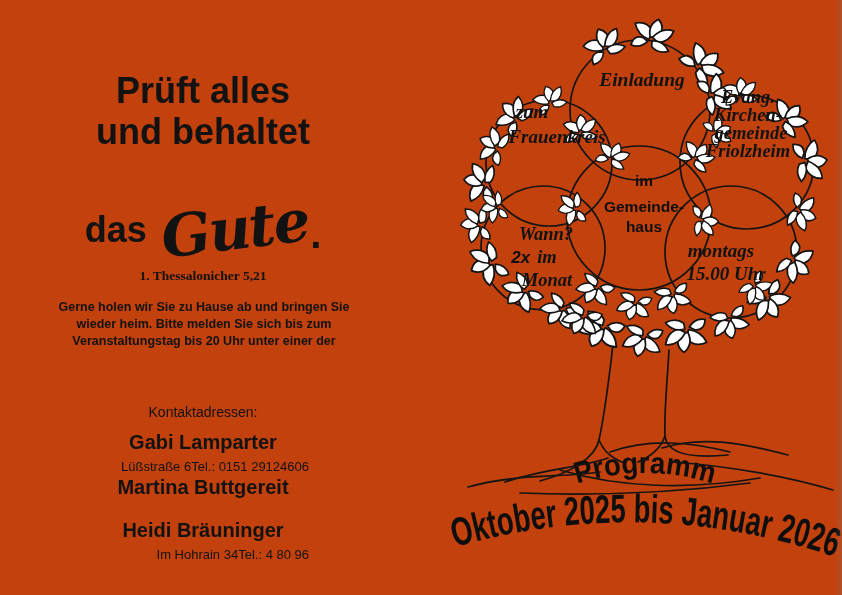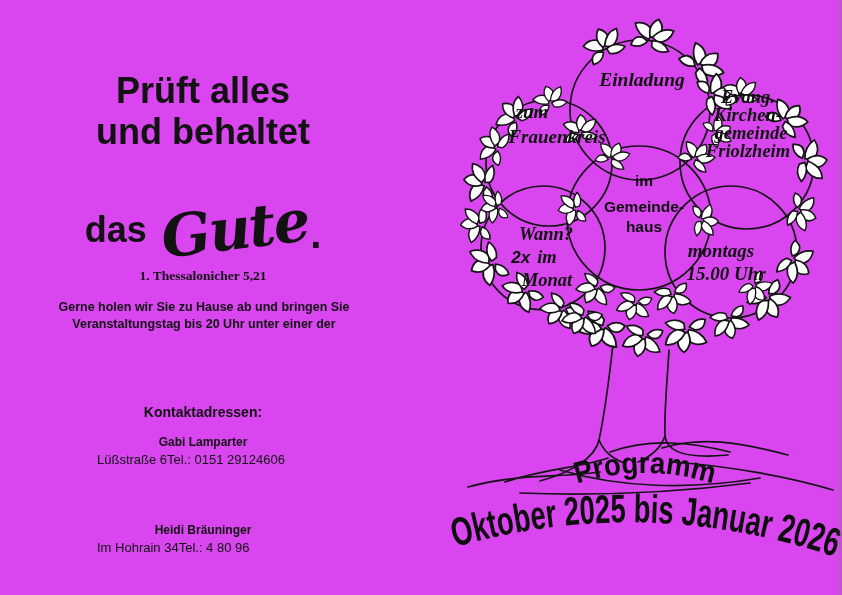--- a/index.html
+++ b/index.html
@@ -1,40 +1,40 @@
 <!DOCTYPE html>
 <html><head>
 <meta charset="utf-8">
 <style>
   html,body{margin:0;padding:0;background:#777;}
-  .page{position:relative;width:842px;height:595px;background:#d946ef;overflow:hidden;
+  .page{position:relative;width:842px;height:595px;background:#c2410c;overflow:hidden;
         font-family:"Liberation Sans",sans-serif;color:#121212;}
   .scan-edge{position:absolute;right:0;top:0;width:7px;height:100%;
         background:linear-gradient(to right,rgba(255,255,255,0),rgba(120,120,120,.25));}
   
   .lp{position:absolute;left:0;top:0;width:406px;height:595px;}
   .lp-title{position:absolute;top:70px;left:0;width:100%;text-align:center;
         font-weight:bold;font-size:36px;line-height:41px;letter-spacing:0px;}
   .lp-quote{position:absolute;top:168px;left:0;width:100%;height:98px;
         display:flex;justify-content:center;align-items:flex-end;}
   .q-das{font-weight:bold;font-size:36px;line-height:1;margin:0 14px 18px 0;}
   .q-script{font-family:"DejaVu Serif",serif;font-style:italic;font-weight:bold;
         font-size:58px;line-height:1;display:inline-block;transform:rotate(-7deg);
         letter-spacing:-2px;margin-bottom:8px;}
   .q-dot{font-weight:bold;font-size:40px;line-height:1;margin:0 0 12px 2px;}
   .lp-verse{position:absolute;top:268px;left:0;width:100%;text-align:center;
         font-family:"Liberation Serif",serif;font-weight:bold;font-size:13.5px;}
   .lp-note{position:absolute;top:299px;left:44px;width:320px;text-align:center;
         font-weight:bold;font-size:12.5px;line-height:17px;}
   .lp-note div{white-space:nowrap;}
   .lp-contacts-heading{position:absolute;top:404px;left:0;width:100%;text-align:center;
-        font-weight:bold;font-size:14px;}
+        font-weight:normal;font-size:14px;}
   .contact{position:absolute;left:97px;width:212px;text-align:center;}
-  .contact .c-name{font-weight:bold;font-size:12px;line-height:17px;}
-  .contact .c-row{display:flex;justify-content:flex-start;font-size:13px;line-height:16px;margin-top:1px;}
+  .contact .c-name{font-weight:bold;font-size:20px;line-height:17px;}
+  .contact .c-row{display:flex;justify-content:flex-end;font-size:13px;line-height:16px;margin-top:8px;}
   .c1{top:434px;} .c2{top:479px;} .c3{top:522px;}
   
   svg{position:absolute;left:0;top:0;}
   .ink{stroke:#141414;fill:none;stroke-width:1.7;stroke-linecap:round;}
   .leaf{fill:#ffffff;stroke:#141414;stroke-width:1.5;stroke-linejoin:round;}
   .t-serif{font-family:"Liberation Serif",serif;font-style:italic;font-weight:bold;
         fill:#121212;text-anchor:middle;}
   .t-sans{font-family:"Liberation Sans",sans-serif;font-weight:bold;fill:#0e0e0e;text-anchor:middle;}
   .t-sans-it{font-family:"Liberation Sans",sans-serif;font-weight:bold;font-style:italic;fill:#0e0e0e;}
 </style>
@@ -53,34 +53,36 @@
     <div class="lp-quote">
       <span class="q-das">das</span>
       <span class="q-script">Gute</span>
       <span class="q-dot">.</span>
     </div>
 
     <div class="lp-verse">1. Thessalonicher 5,21</div>
 
     <div class="lp-note">
       <div>Gerne holen wir Sie zu Hause ab und bringen Sie</div>
+      <div>wieder heim. Bitte melden Sie sich bis zum</div>
       <div>Veranstaltungstag bis 20 Uhr unter einer der</div>
     </div>
 
     <div class="lp-contacts-heading">Kontaktadressen:</div>
 
     <div class="contact c1">
       <div class="c-name">Gabi Lamparter</div>
       <div class="c-row">
         <span>Lüßstraße 6</span>
         <span>Tel.: 0151 29124606</span>
       </div>
     </div>
 
     <div class="contact c2">
+      <div class="c-name">Martina Buttgereit</div>
     </div>
 
     <div class="contact c3">
       <div class="c-name">Heidi Bräuninger</div>
       <div class="c-row">
         <span>Im Hohrain 34</span>
         <span>Tel.: 4 80 96</span>
       </div>
     </div>
   </div>

